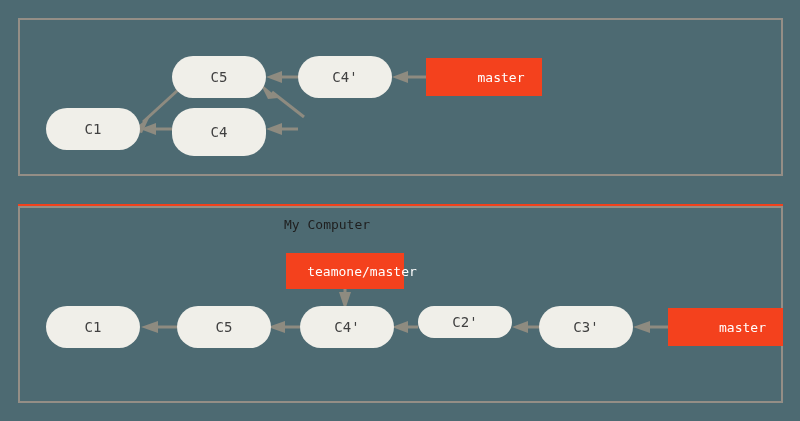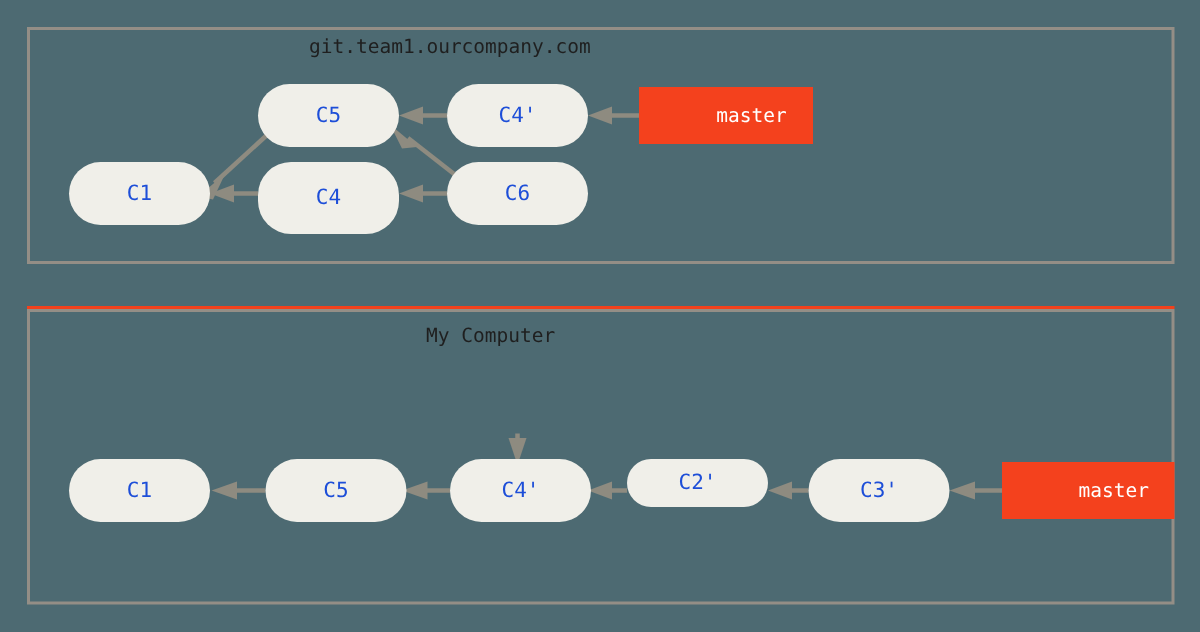--- a/index.html
+++ b/index.html
@@ -61,21 +61,21 @@
 
   
   .node {
     position: absolute;
     box-sizing: border-box;
     background: #f0efe9;
     border-radius: 22px;
     display: flex;
     align-items: center;
     justify-content: center;
-    color: #1d4ed8;
+    color: #404040;
     font-size: 14px;
     font-family: "DejaVu Sans Mono", "Liberation Mono", monospace;
     z-index: 3;
   }
 
   
   .refbox {
     position: absolute;
     box-sizing: border-box;
     background: #f4411d;
@@ -106,21 +106,20 @@
   .arrow-head {
     fill: #8e8b80;
   }
 </style>
 </head>
 <body>
 
 <div id="diagram-root">
 
   <div class="panel" id="panel-remote"></div>
-  <div class="panel-title" id="title-remote" style="left:206px; top:24px;">git.team1.ourcompany.com</div>
 
   <div class="panel-topline"></div>
   <div class="panel" id="panel-local"></div>
   <div class="panel-title" id="title-local" style="left:248px; top:217px;margin-left:36px;">My Computer</div>
 
   <svg id="arrow-layer" viewBox="0 0 800 421" xmlns="http://www.w3.org/2000/svg">
 
     <g>
       <line class="arrow-line" x1="298" y1="77" x2="280" y2="77"></line>
       <polygon class="arrow-head" points="266,77 282,71 282,83"></polygon>
@@ -179,25 +178,25 @@
     <g>
       <line class="arrow-line" x1="345" y1="289" x2="345" y2="295"></line>
       <polygon class="arrow-head" points="345,310 339,292 351,292"></polygon>
     </g>
   </svg>
 
   <div class="node" id="node-r-c5" style="left:172px; top:56px; width:94px; height:42px;">C5</div>
   <div class="node" id="node-r-c4p" style="left:298px; top:56px; width:94px; height:42px;">C4'</div>
   <div class="node" id="node-r-c1" style="left:46px; top:108px; width:94px; height:42px;">C1</div>
   <div class="node" id="node-r-c4" style="left:172px; top:108px; width:94px; height:48px;">C4</div>
-  <div class="node" id="node-r-c6" style="left:298px; top:108px; width:94px; height:42px;">C6</div>
 
   <div class="refbox" id="ref-r-master" style="left:426px; top:58px; width:116px; height:38px;">master</div>
 
   <div class="node" id="node-l-c1" style="left:46px; top:306px; width:94px; height:42px;">C1</div>
   <div class="node" id="node-l-c5" style="left:177px; top:306px; width:94px; height:42px;">C5</div>
   <div class="node" id="node-l-c4p" style="left:300px; top:306px; width:94px; height:42px;">C4'</div>
   <div class="node" id="node-l-c2p" style="left:418px; top:306px; width:94px; height:32px;">C2'</div>
   <div class="node" id="node-l-c3p" style="left:539px; top:306px; width:94px; height:42px;">C3'</div>
 
+  <div class="refbox" id="ref-l-teamone" style="left:286px; top:253px; width:118px; height:36px;">teamone/master</div>
   <div class="refbox" id="ref-l-master" style="left:668px; top:308px; width:115px; height:38px;">master</div>
 
 </div>
 
 </body></html>

